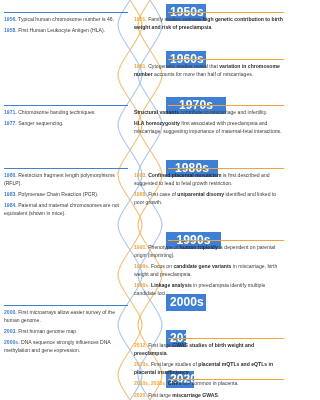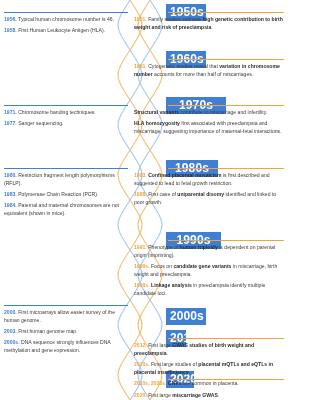--- a/index.html
+++ b/index.html
@@ -100,21 +100,21 @@
   <div class="rule blue" style="left:4px;   top:105px; width:124px;"></div>
   <div class="rule orange" style="left:168px; top:105px; width:116px;"></div>
 
   <div class="decade blue" style="left:128px; top:160px; width:52px;">1980s</div>
   <div class="rule blue" style="left:4px;   top:168px; width:124px;"></div>
   <div class="rule orange" style="left:168px; top:168px; width:116px;"></div>
 
   <div class="decade blue" style="left:128px; top:232px; width:55px;">1990s</div>
   <div class="rule orange" style="left:168px; top:240px; width:116px;"></div>
 
-  <div class="decade blue" style="left:128px; top:308px; width:40px;">2000s</div>
+  <div class="decade blue" style="left:128px; top:294px; width:40px;">2000s</div>
   <div class="rule blue" style="left:4px;   top:305px; width:124px;"></div>
 
   <div class="decade blue" style="left:128px; top:330px; width:20px;">2010s</div>
   <div class="rule orange" style="left:168px; top:338px; width:116px;"></div>
 
   <div class="decade blue" style="left:128px; top:371px; width:28px;">2020s</div>
   <div class="rule orange" style="left:168px; top:379px; width:116px;"></div>
 
   <div class="block left" style="top:16px;">
       <div class="entry"><span class="yr blue">1956.</span><span> Typical human chromosome number is 46.</span></div>

